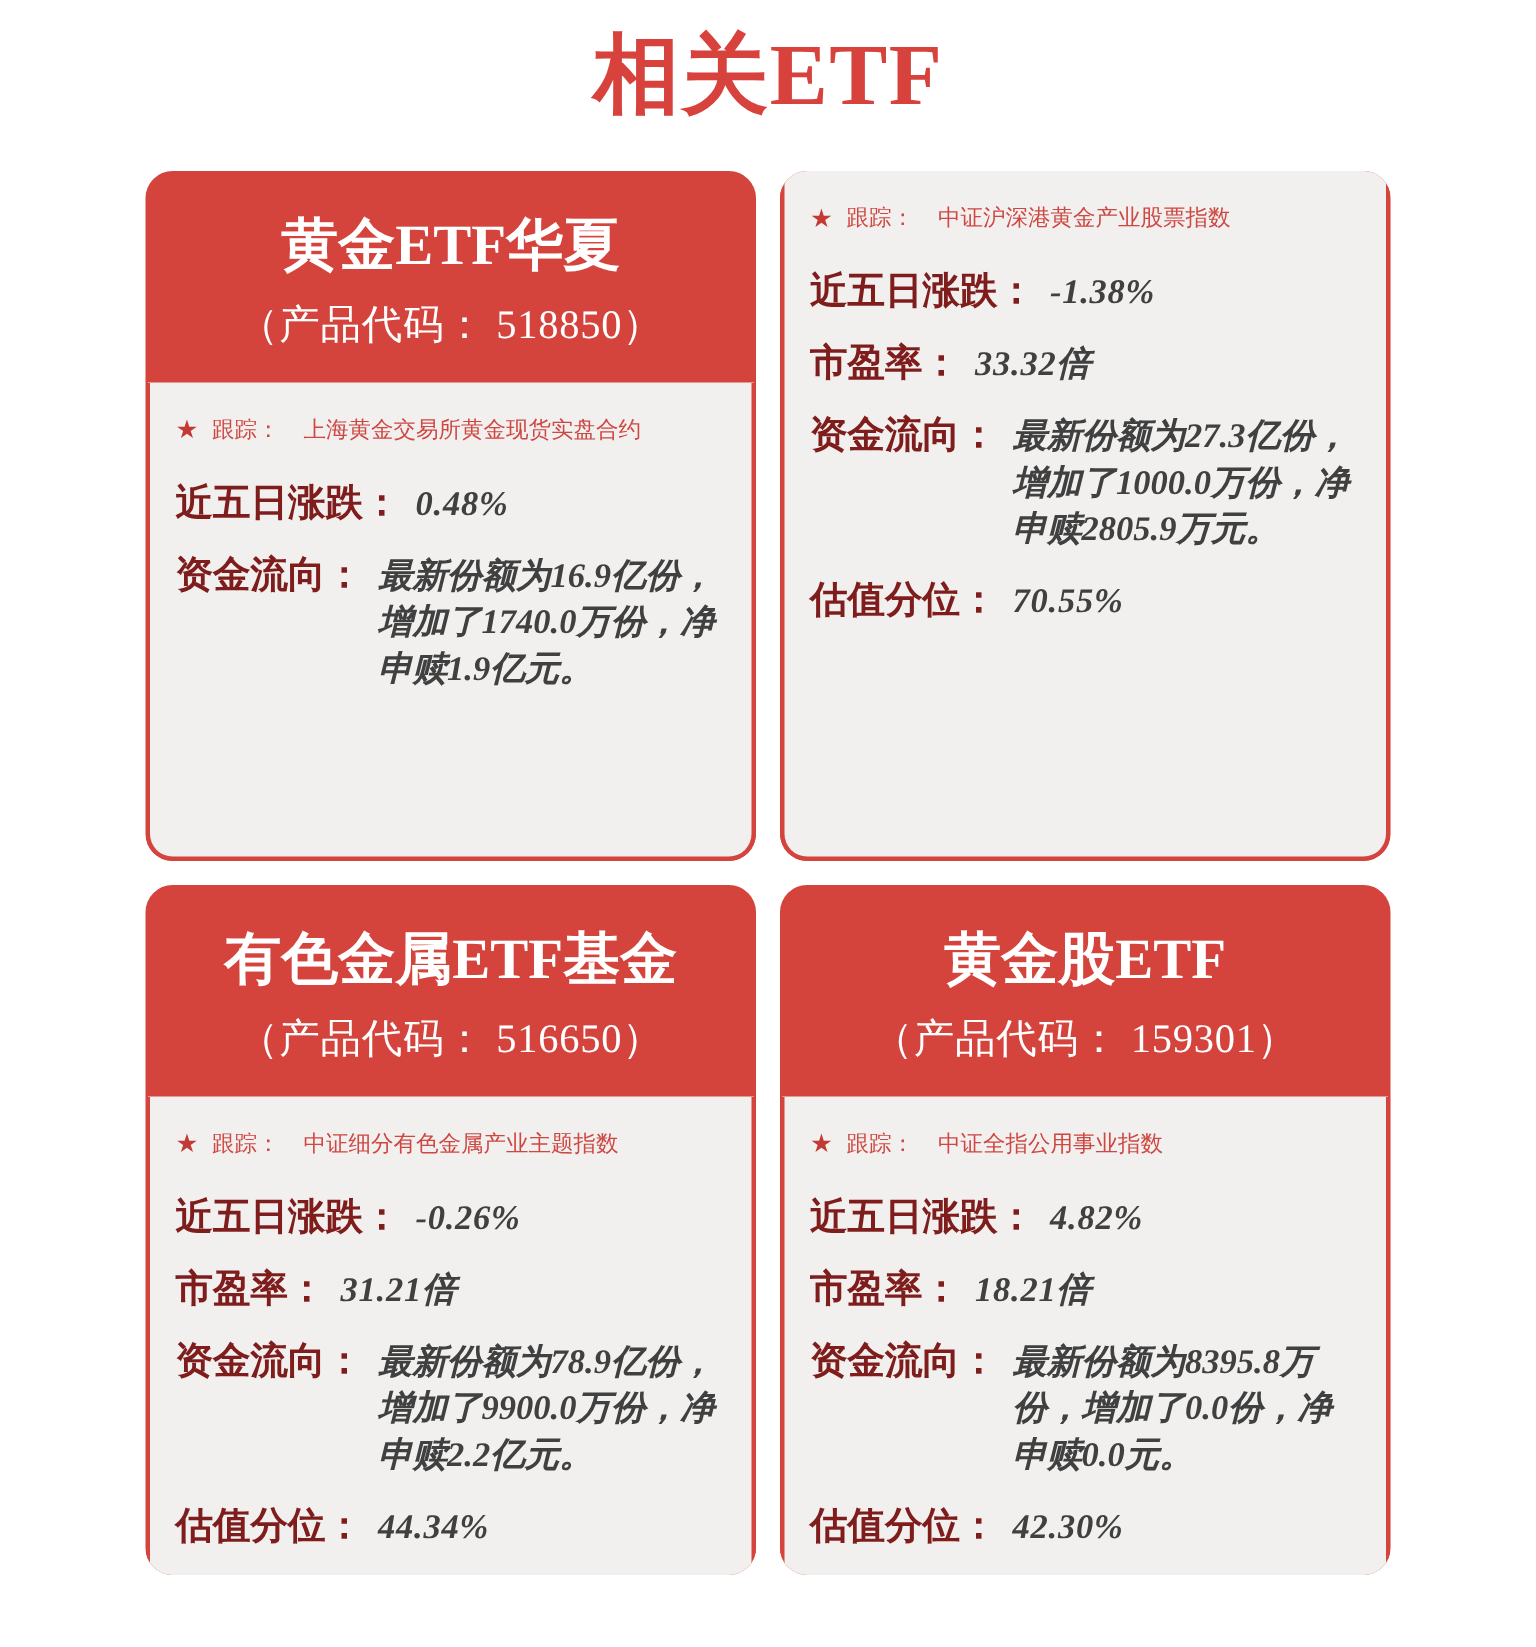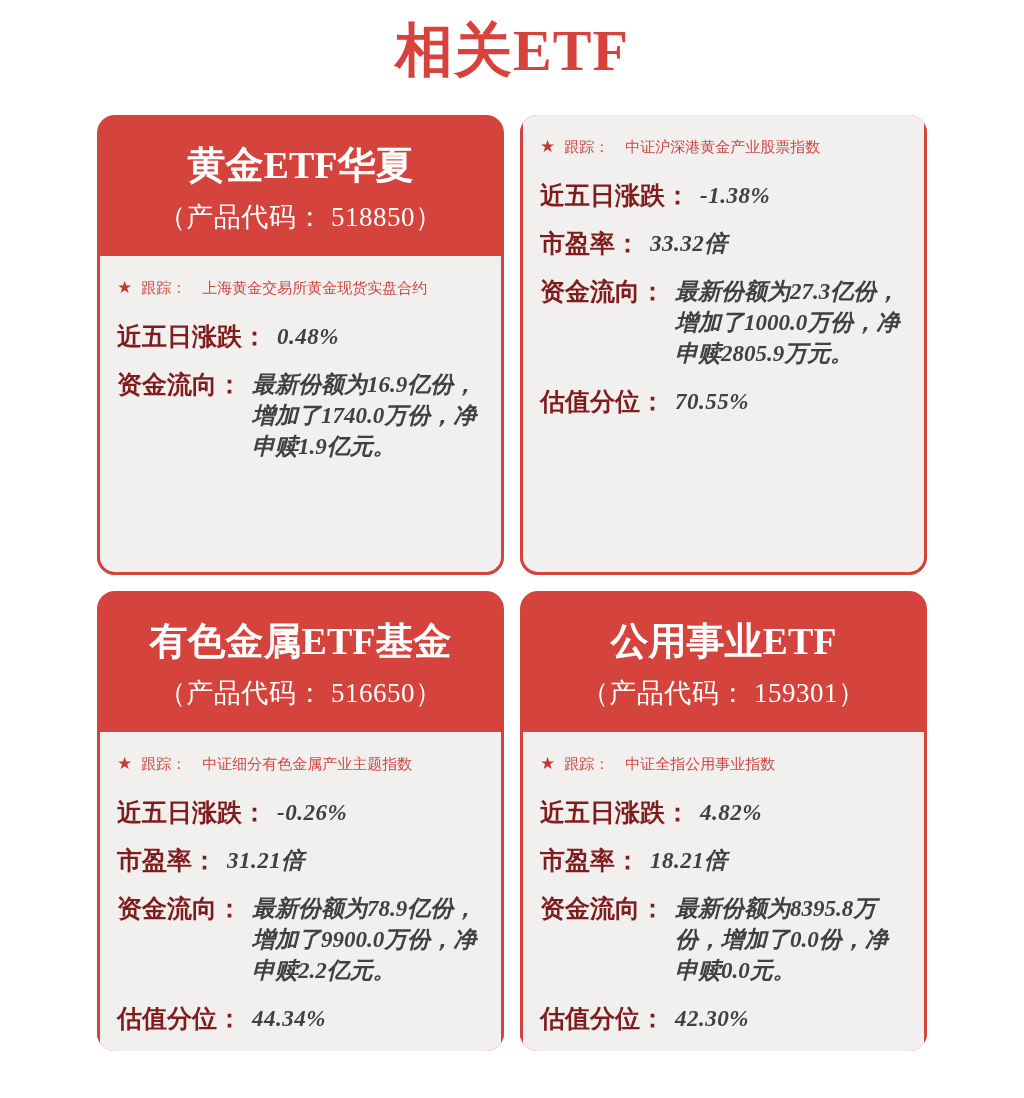--- a/index.html
+++ b/index.html
@@ -204,21 +204,21 @@
         </div>
         <div class="row">
           <span class="label">估值分位：</span>
           <span class="value">44.34%</span>
         </div>
       </div>
     </article>
 
     <article class="card">
       <header class="card-head">
-        <h2 class="card-title">公用事业ETF</h2>
+        <h2 class="card-title">黄金股ETF</h2>
         <div class="card-code">（产品代码： 159301）</div>
       </header>
       <div class="card-body">
         <div class="track-row">
           <span class="star">★</span>
           <span class="track-label">跟踪：</span>
           <span class="track-value">中证全指公用事业指数</span>
         </div>
         <div class="row">
           <span class="label">近五日涨跌：</span>

